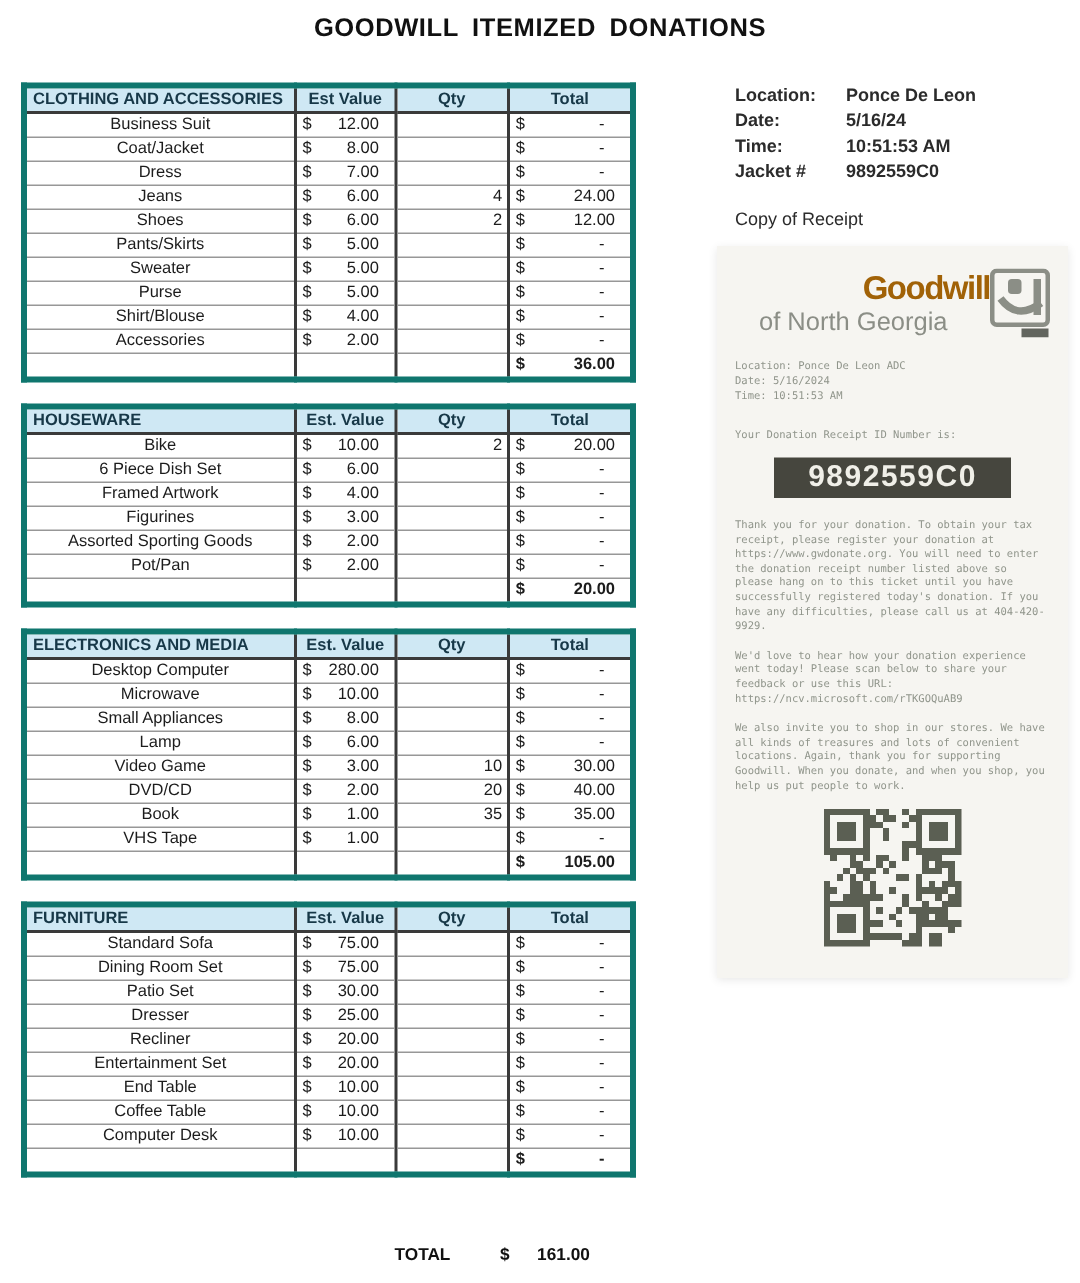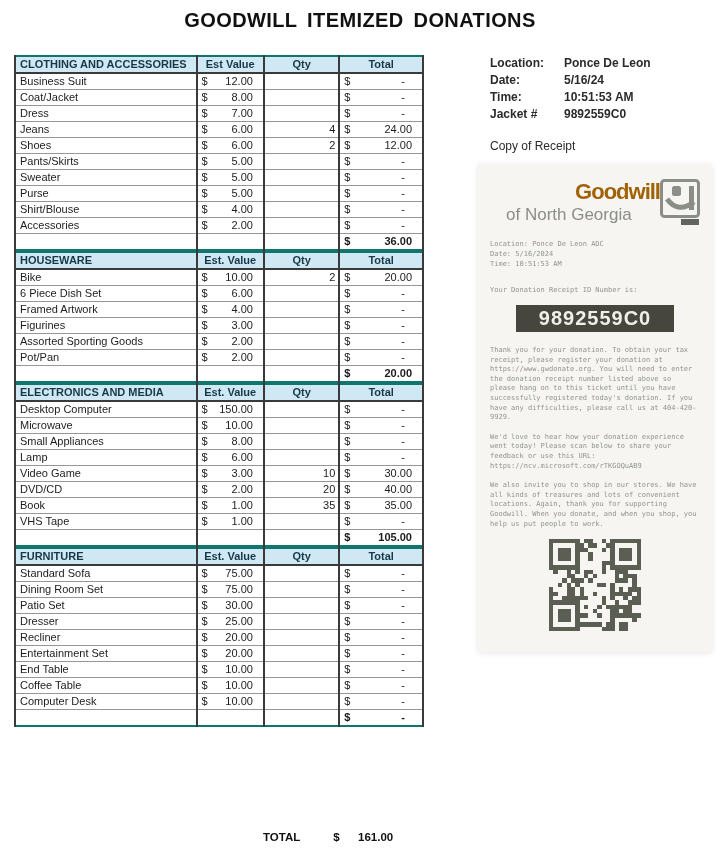--- a/index.html
+++ b/index.html
@@ -3,41 +3,41 @@
 <meta charset="utf-8">
 <style>
   * { box-sizing: border-box; }
   html,body { margin:0; padding:0; }
   body {
     width:720px; height:855px; position:relative; background:#ffffff;
     font-family:"Liberation Sans", sans-serif; overflow:hidden;
   }
   .title {
     position:absolute; top:9px; left:0; width:720px; text-align:center;
-    font-size:20px; font-weight:bold; color:#111; letter-spacing:.4px;
+    font-size:17px; font-weight:bold; color:#111; letter-spacing:.4px;
     word-spacing:4px;
   }
   
   .tables { position:absolute; left:14px; top:55px; width:410px; }
   table.don-table {
     border-collapse:collapse; width:100%; table-layout:fixed;
-    border:2px solid #0f766e;
+    margin-bottom:14px; border:4px solid #0f766e;
   }
   .don-table th, .don-table td {
     font-size:11px; height:15px; line-height:13px; padding:1px 4px;
     color:#1c1c1c; white-space:nowrap; overflow:hidden;
     border-top:1px solid #979797; border-bottom:1px solid #979797;
     border-left:2px solid #3a3a3a; border-right:2px solid #3a3a3a;
   }
   .don-table thead th {
     background:#cfe8f4; color:#173848; font-weight:bold; text-align:center;
     border-bottom:2px solid #3a3a3a;
   }
   .don-table thead th.cat { text-align:left; }
-  .don-table td.item { text-align:left; background:#fff; }
+  .don-table td.item { text-align:center; background:#fff; }
   .don-table td.money { text-align:right; }
   .don-table td.money .cur { float:left; }
   .don-table td.money .amt { padding-right:6px; }
   .don-table td.money.dash .amt { padding-right:13px; }
   .don-table td.qty { text-align:right; padding-right:3px; }
   .don-table tr.subtotal td { font-weight:bold; }
   
   .grand-total {
     position:absolute; left:14px; top:831px; width:410px; display:flex;
     font-size:11.5px; font-weight:bold; color:#111;
@@ -239,21 +239,21 @@
         <tr>
     <th class="cat">ELECTRONICS AND MEDIA</th>
     <th>Est. Value</th>
     <th>Qty</th>
     <th>Total</th>
   </tr>
       </thead>
       <tbody>
         <tr>
       <td class="item">Desktop Computer</td>
-      <td class="money"><span class="cur">$</span><span class="amt">150.00</span></td>
+      <td class="money"><span class="cur">$</span><span class="amt">280.00</span></td>
       <td class="qty"></td>
       <td class="money dash"><span class="cur">$</span><span class="amt">-</span></td>
     </tr>
         <tr>
       <td class="item">Microwave</td>
       <td class="money"><span class="cur">$</span><span class="amt">10.00</span></td>
       <td class="qty"></td>
       <td class="money dash"><span class="cur">$</span><span class="amt">-</span></td>
     </tr>
         <tr>

